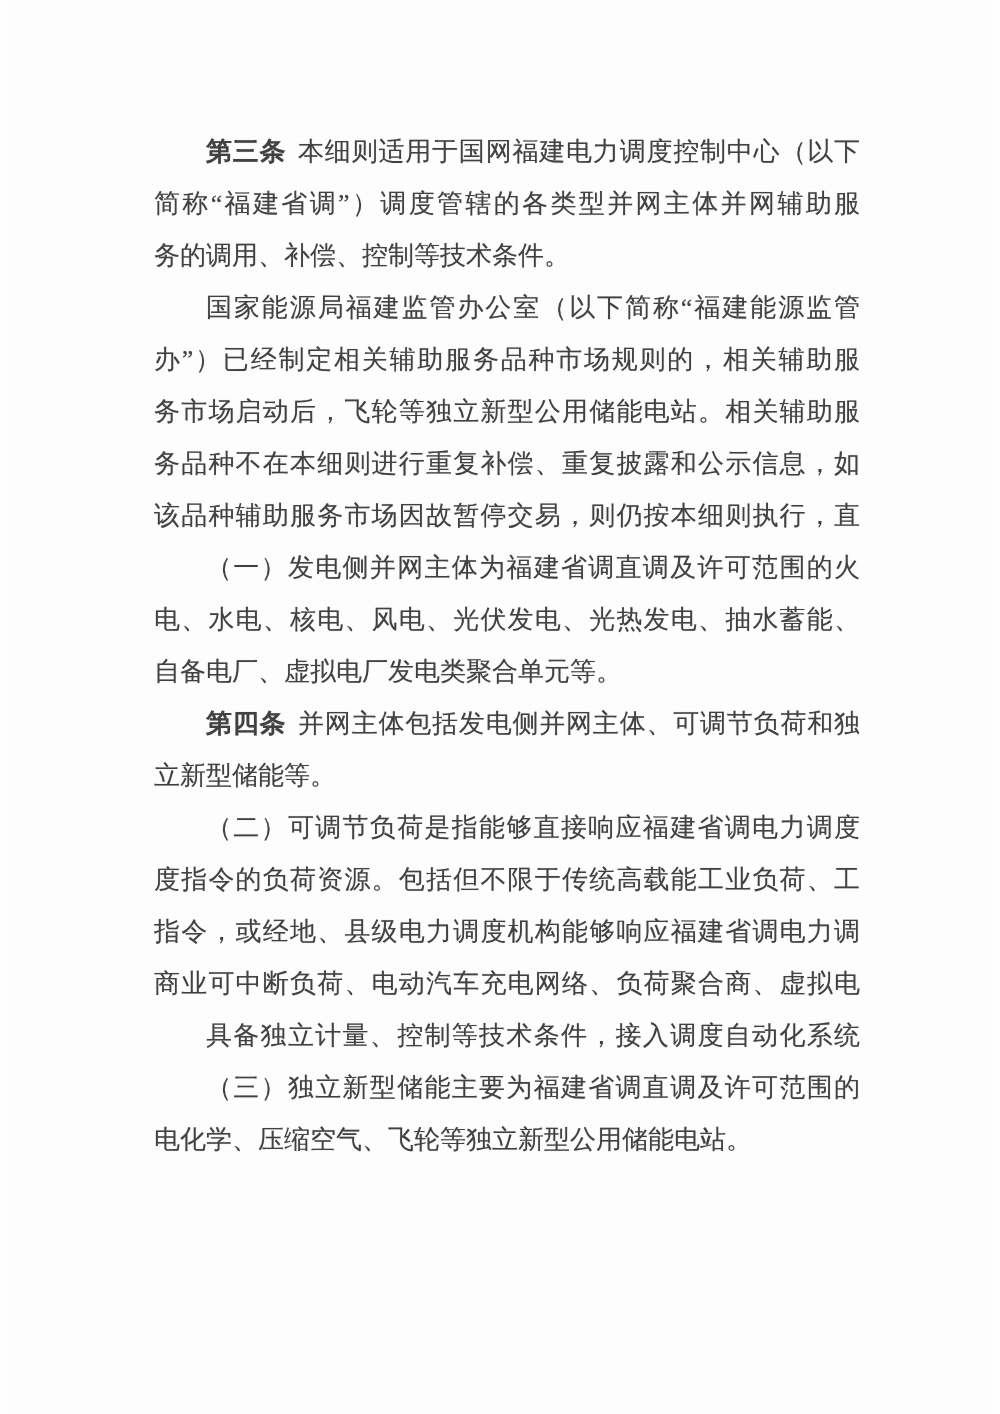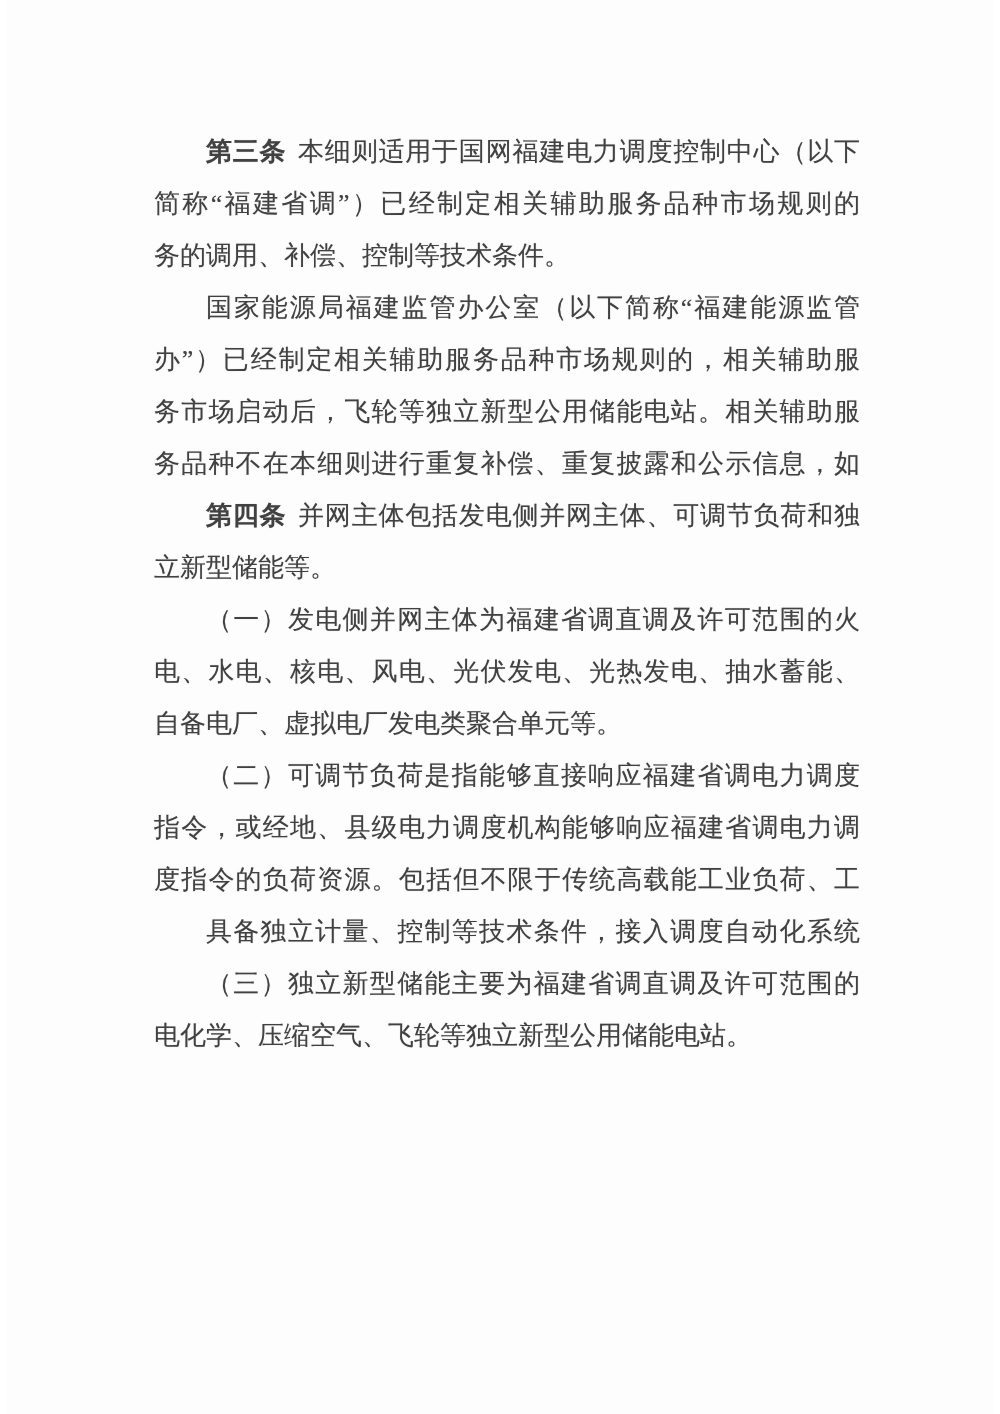--- a/index.html
+++ b/index.html
@@ -38,46 +38,48 @@
   }
 </style>
 </head>
 <body>
 
 <div class="page">
   <div class="textblock">
 
     <div class="para">
       <div class="ln j ind"><span class="term">第三条</span><span>本细则适用于国网福建电力调度控制中心（以下</span></div>
-      <div class="ln j">简称“福建省调”）已经制定相关辅助服务品种市场规则的</div>
+      <div class="ln j">简称“福建省调”）调度管辖的各类型并网主体并网辅助服</div>
       <div class="ln">务的调用、补偿、控制等技术条件。</div>
     </div>
 
     <div class="para">
       <div class="ln j ind">国家能源局福建监管办公室（以下简称“福建能源监管</div>
       <div class="ln j">办”）已经制定相关辅助服务品种市场规则的，相关辅助服</div>
       <div class="ln j">务市场启动后，飞轮等独立新型公用储能电站。相关辅助服</div>
       <div class="ln j">务品种不在本细则进行重复补偿、重复披露和公示信息，如</div>
-    </div>
-
-    <div class="para">
-      <div class="ln j ind"><span class="term">第四条</span><span>并网主体包括发电侧并网主体、可调节负荷和独</span></div>
-      <div class="ln">立新型储能等。</div>
+      <div class="ln j">该品种辅助服务市场因故暂停交易，则仍按本细则执行，直</div>
     </div>
 
     <div class="para">
       <div class="ln j ind">（一）发电侧并网主体为福建省调直调及许可范围的火</div>
       <div class="ln j">电、水电、核电、风电、光伏发电、光热发电、抽水蓄能、</div>
       <div class="ln">自备电厂、虚拟电厂发电类聚合单元等。</div>
     </div>
 
     <div class="para">
+      <div class="ln j ind"><span class="term">第四条</span><span>并网主体包括发电侧并网主体、可调节负荷和独</span></div>
+      <div class="ln">立新型储能等。</div>
+    </div>
+
+    <div class="para">
       <div class="ln j ind">（二）可调节负荷是指能够直接响应福建省调电力调度</div>
+      <div class="ln j">度指令的负荷资源。包括但不限于传统高载能工业负荷、工</div>
       <div class="ln j">指令，或经地、县级电力调度机构能够响应福建省调电力调</div>
-      <div class="ln j">度指令的负荷资源。包括但不限于传统高载能工业负荷、工</div>
+      <div class="ln j">商业可中断负荷、电动汽车充电网络、负荷聚合商、虚拟电</div>
     </div>
 
     <div class="para">
       <div class="ln j ind">具备独立计量、控制等技术条件，接入调度自动化系统</div>
     </div>
 
     <div class="para">
       <div class="ln j ind">（三）独立新型储能主要为福建省调直调及许可范围的</div>
       <div class="ln">电化学、压缩空气、飞轮等独立新型公用储能电站。</div>
     </div>

